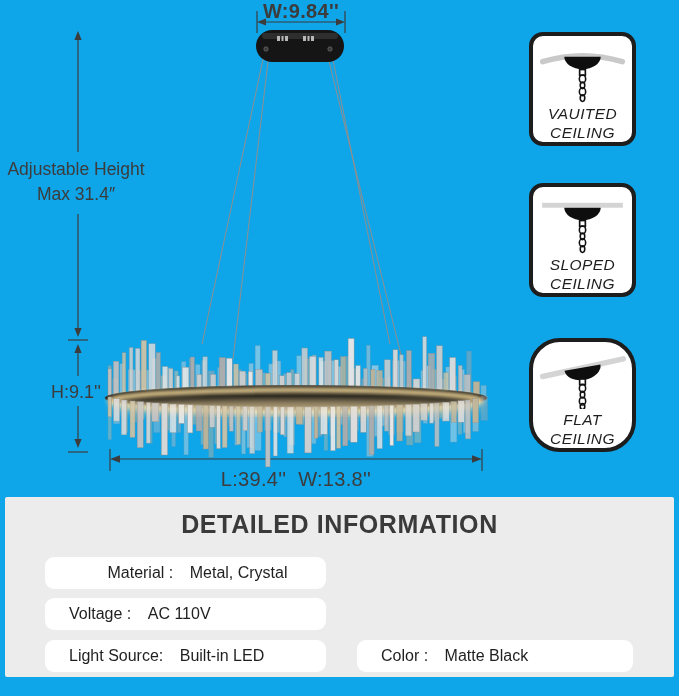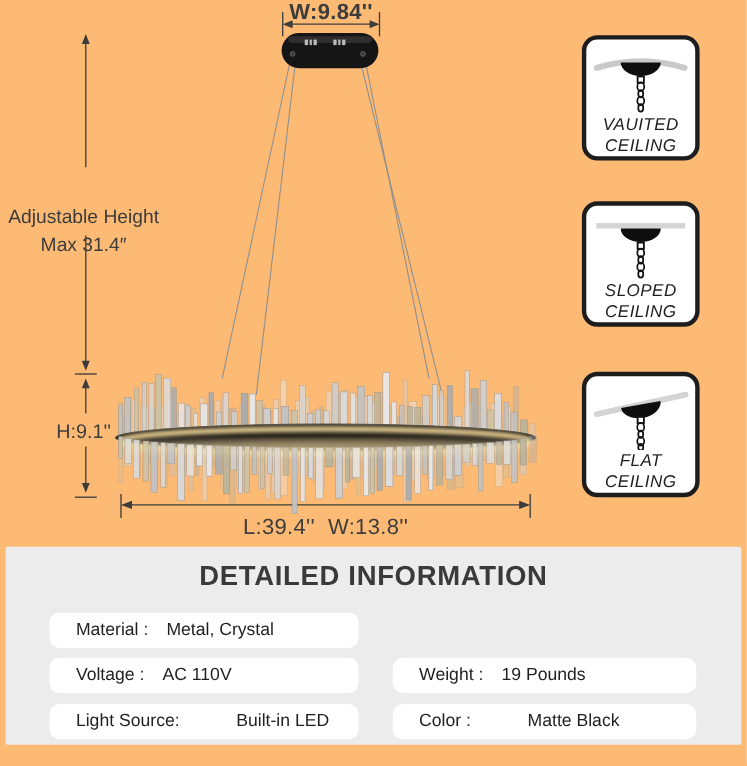--- a/index.html
+++ b/index.html
@@ -1,53 +1,53 @@
 <!DOCTYPE html>
 <html style="--panel-bg: #ececec; --card-bg: #ffffff; --text-dark: #1f1f1f; --title-color: #3a3a3a; --dim-color: #3c3c3c; --badge-border: #1d1d1d; --ceiling-bar: #cdcdcd; --canopy-black: #151515; --band-black: #181818; --led-glow: #ffe3a1;"><head>
 <meta charset="utf-8">
 <style>
   html,body{margin:0;padding:0;background:#fff;}
   .stage{
-    position:relative;width:679px;height:696px;background:#fdba74;overflow:hidden;
+    position:relative;width:679px;height:696px;background:#0ea5e9;overflow:hidden;
     font-family:"Liberation Sans","DejaVu Sans",sans-serif;color:var(--text-dark,#1f1f1f);
   }
   .diagram-svg{position:absolute;left:0;top:0;}
   .dim-label{position:absolute;color:var(--dim-color,#333);}
   .dim-top{left:231px;top:0;width:140px;text-align:center;font-size:20px;font-weight:600;letter-spacing:.3px;}
-  .dim-adj{left:0;top:157px;width:152px;text-align:center;font-size:17.5px;line-height:25px;margin-top:28px;}
+  .dim-adj{left:0;top:157px;width:152px;text-align:center;font-size:17.5px;line-height:25px;}
   .dim-adj span{display:block;}
   .dim-h{left:38px;top:382px;width:76px;text-align:center;font-size:18px;font-weight:500;}
   .dim-lw{left:146px;top:468px;width:300px;text-align:center;font-size:20px;font-weight:500;white-space:pre;letter-spacing:.3px;}
   .badge{
     position:absolute;left:529px;width:107px;height:114px;box-sizing:border-box;
     border:4px solid var(--badge-border,#1d1d1d);border-radius:14px;background:#fff;
     display:flex;flex-direction:column;align-items:center;font-style:italic;
   }
-  .badge-1{top:32px;} .badge-2{top:183px;} .badge-3{top:338px;}
+  .badge-1{top:32px;} .badge-2{top:183px;} .badge-3{top:338px;border-radius:31px;}
   .badge-icon{margin-top:4px;width:99px;height:64px;}
   .badge-label{text-align:center;font-size:15.5px;font-weight:500;line-height:19px;color:#1e1e1e;letter-spacing:.4px;margin-top:1px;}
   .badge-label span{display:block;}
   .info-panel{
     position:absolute;left:5px;top:497px;width:669px;height:180px;
     background:var(--panel-bg,#ececec);border-radius:2px;
   }
   .info-title{
     text-align:center;padding-top:13px;font-size:25px;font-weight:bold;
     letter-spacing:.6px;color:var(--title-color,#3a3a3a);
   }
   .info-card{
     position:absolute;height:32px;background:var(--card-bg,#fff);border-radius:9px;
     display:flex;align-items:center;padding-left:24px;box-sizing:border-box;
     font-size:16px;color:var(--text-dark,#1f1f1f);
   }
   .info-card .lbl{white-space:pre;}
   .info-card .val{margin-left:12px;white-space:pre;}
   .col-l{left:40px;width:281px;}
   .col-r{left:352px;width:276px;}
-  .row-1{top:60px;} .row-2{top:101px;} .row-3{top:143px;gap:35px;}
+  .row-1{top:60px;justify-content:center;} .row-2{top:101px;} .row-3{top:143px;}
 </style>
 </head>
 <body>
 
 <div class="stage">
 
   <svg class="diagram-svg" width="679" height="497" viewBox="0 0 679 497">
     <defs>
       <filter id="blur2" x="-20%" y="-20%" width="140%" height="140%">
           <feGaussianBlur stdDeviation="2"></feGaussianBlur>
@@ -403,22 +403,18 @@
     </div>
     <div class="info-card col-l row-2">
       <span class="lbl">Voltage : </span>
       <span class="val">AC 110V</span>
     </div>
     <div class="info-card col-l row-3">
       <span class="lbl">Light Source: </span>
       <span class="val">Built-in LED</span>
     </div>
 
-    <div class="info-card col-r row-2">
-      <span class="lbl">Weight : </span>
-      <span class="val">19 Pounds</span>
-    </div>
     <div class="info-card col-r row-3">
       <span class="lbl">Color : </span>
       <span class="val">Matte Black</span>
     </div>
   </div>
 </div>
 
 </body></html>

